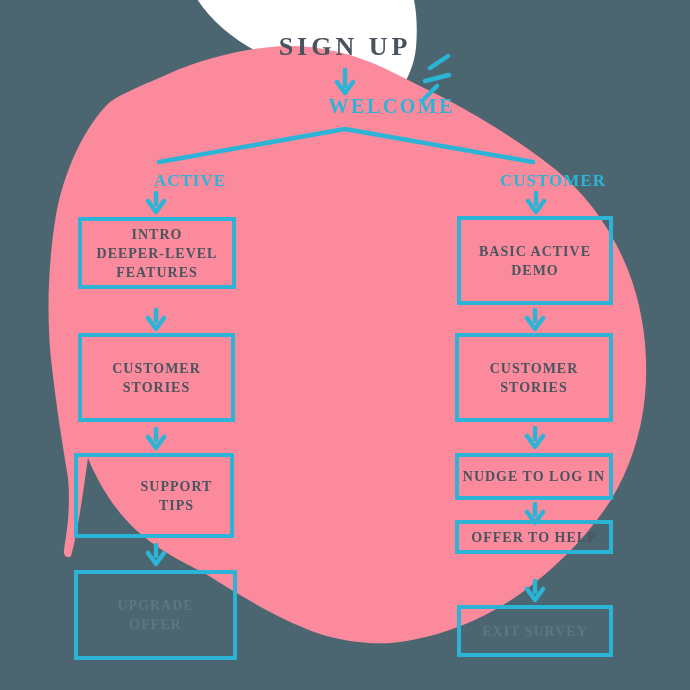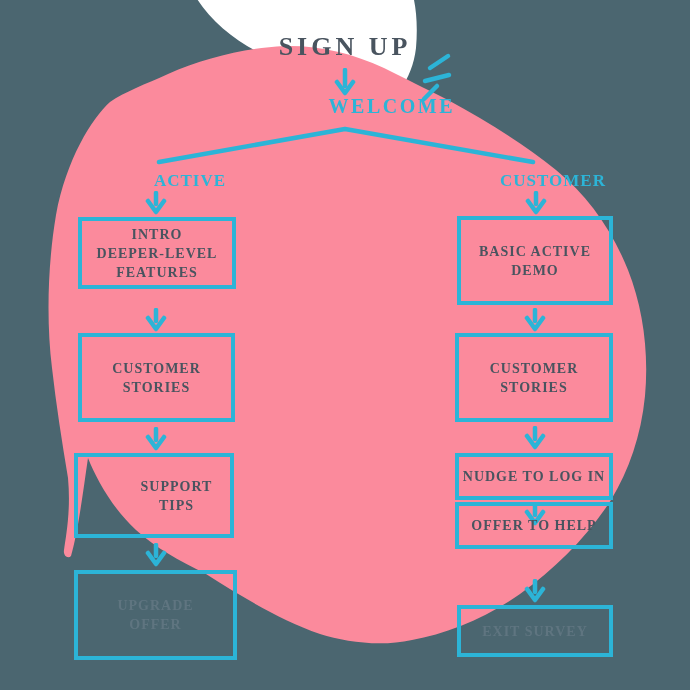--- a/index.html
+++ b/index.html
@@ -180,20 +180,20 @@
     <div class="flow-box-label">BASIC ACTIVE
 DEMO</div>
   </div>
   <div class="flow-box" style="left:455px;top:333px;width:158px;height:89px;">
     <div class="flow-box-label">CUSTOMER
 STORIES</div>
   </div>
   <div class="flow-box" style="left:455px;top:453px;width:158px;height:47px;">
     <div class="flow-box-label">NUDGE TO LOG IN</div>
   </div>
-  <div class="flow-box" style="left:455px;top:502px;width:158px;height:47px;">
+  <div class="flow-box" style="left:455px;top:520px;width:158px;height:34px;">
     <div class="flow-box-label">OFFER TO HELP</div>
   </div>
   <div class="flow-box" style="left:457px;top:605px;width:156px;height:52px;">
     <div class="flow-box-label faded">EXIT SURVEY</div>
   </div>
 
 </div>
 
 </body></html>

